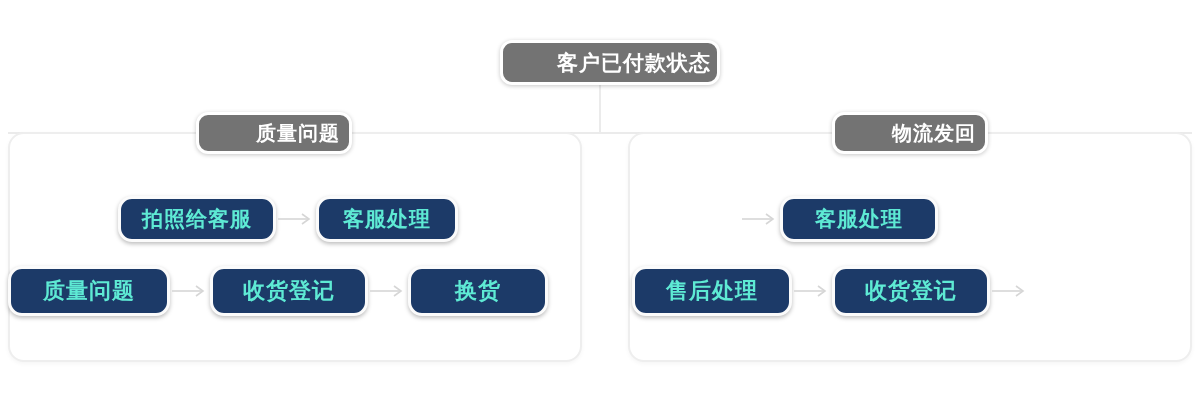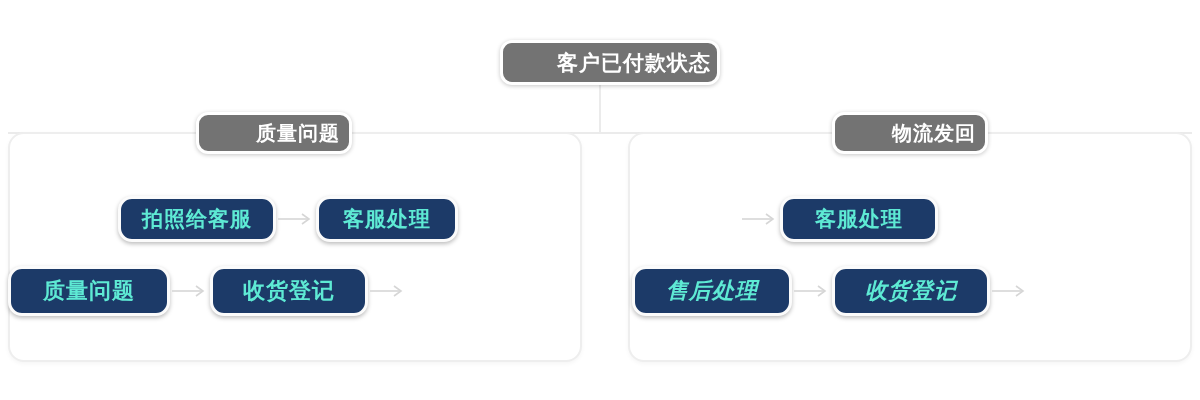--- a/index.html
+++ b/index.html
@@ -111,21 +111,21 @@
     width: 40px;
     height: 20px;
     flex: 0 0 auto;
   }
   .arrow svg { display: block; }
 
   
   #row-l1 { left: 118px; top: 196px; }
   #row-l2 { left: 8px;   top: 266px; }
   #row-r1 { left: 740px; top: 196px; }
-  #row-r2 { left: 632px; top: 266px; font-style: italic; }
+  #row-r2 { left: 632px; top: 266px; }
 
   
   #node-l1a { width: 158px; }
   #node-l1b { width: 142px; }
   #node-l2a { width: 162px; }
   #node-l2b { width: 158px; }
   #node-l2c { width: 140px; }
   #node-r1a { width: 156px; }
   #node-r1b { width: 158px; }
   #node-r2a { width: 160px; }
@@ -165,20 +165,21 @@
         <polyline points="26,3 33,8 26,13" fill="none" stroke="#d6d6d6" stroke-width="1.6"></polyline>
       </svg>
     </span>
     <div class="node" id="node-l2b">收货登记</div>
     <span class="arrow">
       <svg width="40" height="16" viewBox="0 0 40 16" aria-hidden="true">
         <line x1="2" y1="8" x2="32" y2="8" stroke="#d6d6d6" stroke-width="1.6"></line>
         <polyline points="26,3 33,8 26,13" fill="none" stroke="#d6d6d6" stroke-width="1.6"></polyline>
       </svg>
     </span>
+    <div class="node" id="node-l2c">换货</div>
   </div>
 
   <div class="group-box" id="box-right"></div>
   <div class="red-pill group-badge" id="badge-right">物流发回</div>
 
   <div class="row row-1" id="row-r1">
     <span class="arrow">
       <svg width="40" height="16" viewBox="0 0 40 16" aria-hidden="true">
         <line x1="2" y1="8" x2="32" y2="8" stroke="#d6d6d6" stroke-width="1.6"></line>
         <polyline points="26,3 33,8 26,13" fill="none" stroke="#d6d6d6" stroke-width="1.6"></polyline>

